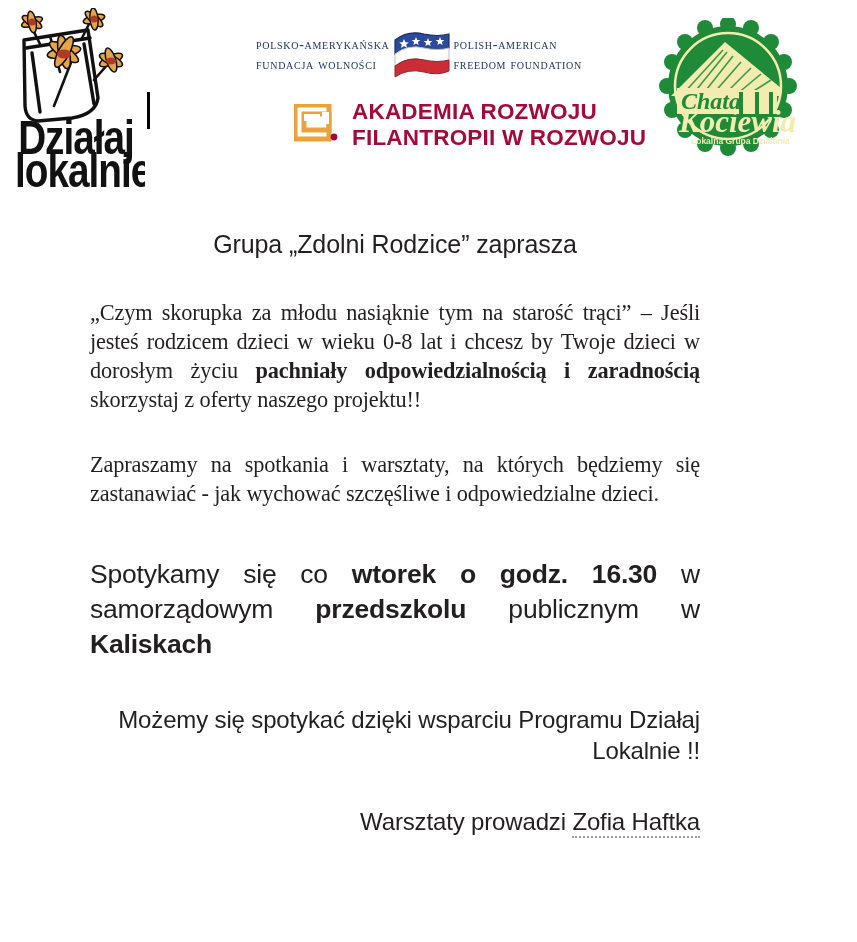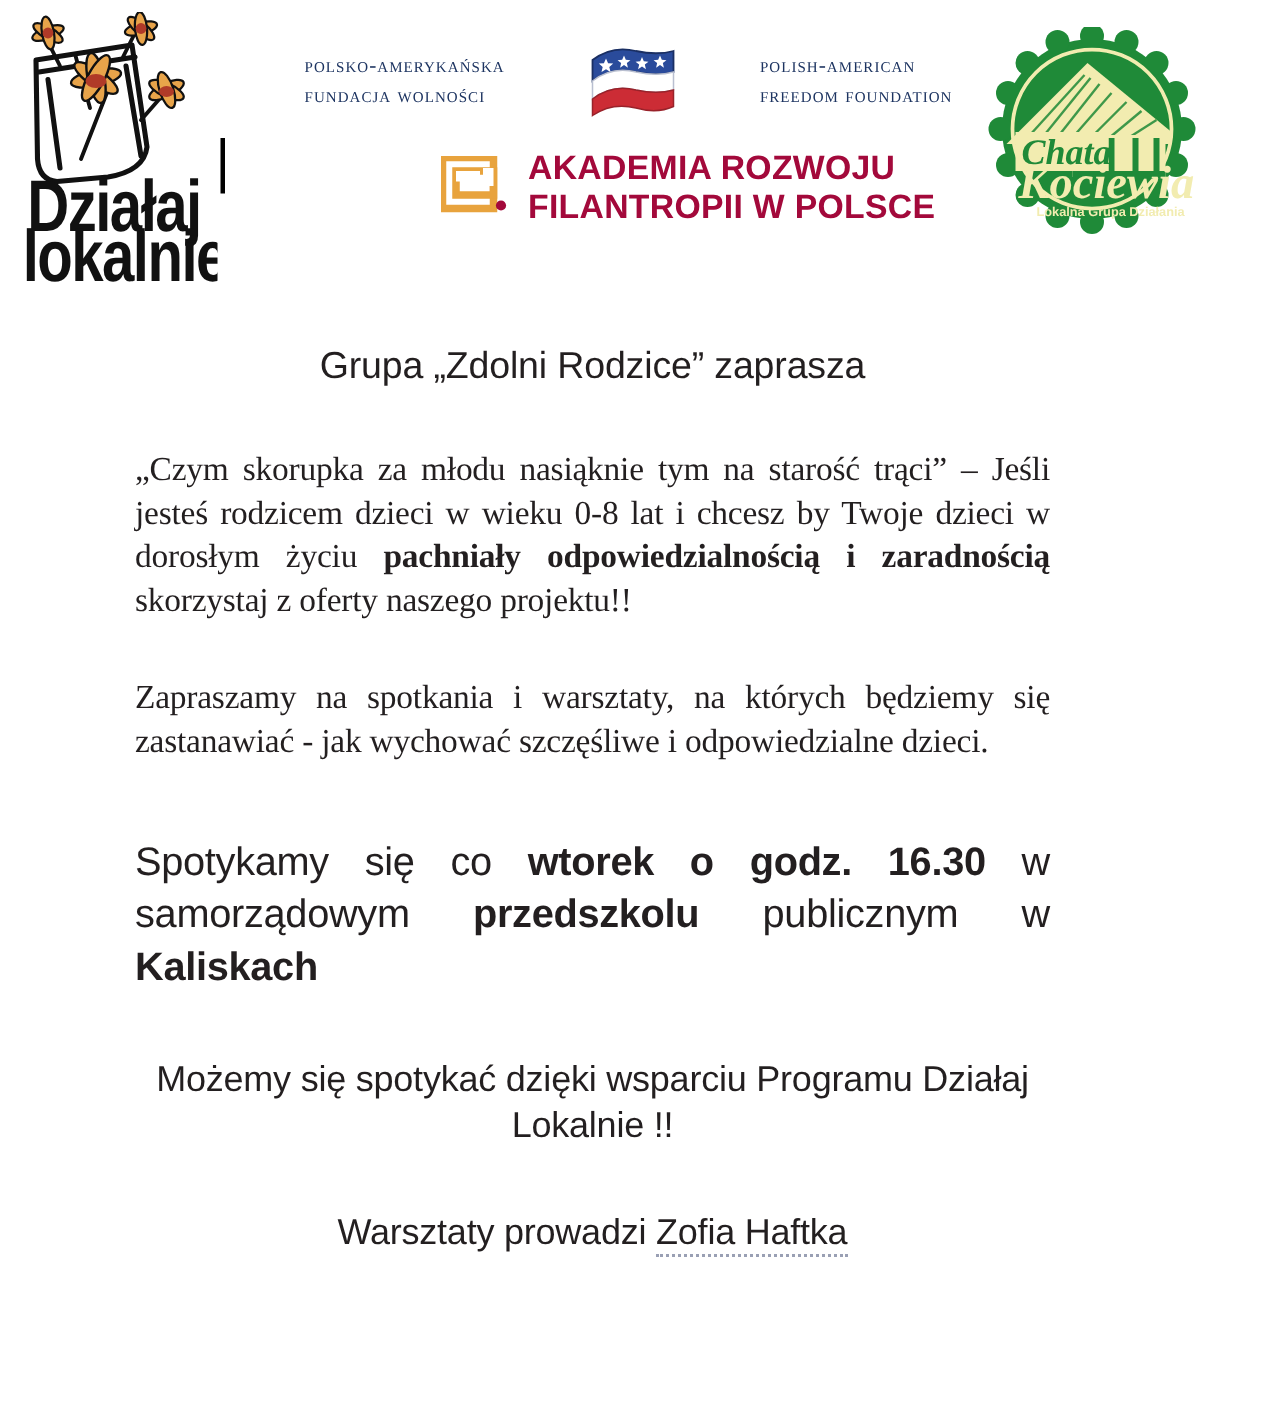--- a/index.html
+++ b/index.html
@@ -47,21 +47,21 @@
 
   
   .paff {
     position: absolute;
     left: 203px;
     top: 26px;
     width: 432px;
     height: 56px;
     display: flex;
     align-items: center;
-    justify-content: space-between;
+    justify-content: center;
   }
   .paff-text {
     font-family: "Liberation Serif", serif;
     color: #1d3461;
     font-size: 14.2px;
     line-height: 1.42;
     letter-spacing: 0.7px;
     font-variant: small-caps;
     text-transform: lowercase;
     white-space: nowrap;
@@ -142,21 +142,21 @@
     text-align-last: left;
     font-size: 26.5px;
     line-height: 1.32;
     margin: 0;
     letter-spacing: -0.2px;
   }
   .para-big b { font-weight: bold; }
   #para-meeting { margin-top: 48px; }
 
   .para-plain {
-    text-align: center;
+    text-align: right;
     font-size: 24px;
     line-height: 1.30;
     margin: 0;
     letter-spacing: -0.15px;
   }
   #para-support { margin-top: 42px; }
   #para-trainer { margin-top: 40px; }
 
   .misspell {
     border-bottom: 2px dotted #9aa0b4;
@@ -257,21 +257,21 @@
   <div class="arfp">
     <svg class="arfp-mark" viewBox="0 0 44 42" xmlns="http://www.w3.org/2000/svg">
       <rect x="1" y="1" width="34" height="34" fill="none" stroke="#e8a33d" stroke-width="5"></rect>
       <rect x="10" y="10" width="25" height="16" fill="none" stroke="#e8a33d" stroke-width="5"></rect>
       <rect x="10" y="10" width="16" height="7" fill="#ffffff"></rect>
       <rect x="28" y="8" width="7" height="12" fill="#ffffff"></rect>
       <circle cx="40" cy="33" r="3.4" fill="#a3093b"></circle>
     </svg>
     <div class="arfp-text">
       <div>AKADEMIA ROZWOJU</div>
-      <div>FILANTROPII W POLSCE</div>
+      <div>FILANTROPII W ROZWOJU</div>
     </div>
   </div>
 
   <div class="chata">
     <svg width="150" height="140" viewBox="0 0 150 140" xmlns="http://www.w3.org/2000/svg">
       <defs>
         <clipPath id="chataClip">
             <circle cx="75" cy="68" r="60"></circle>
           </clipPath>
       </defs>

